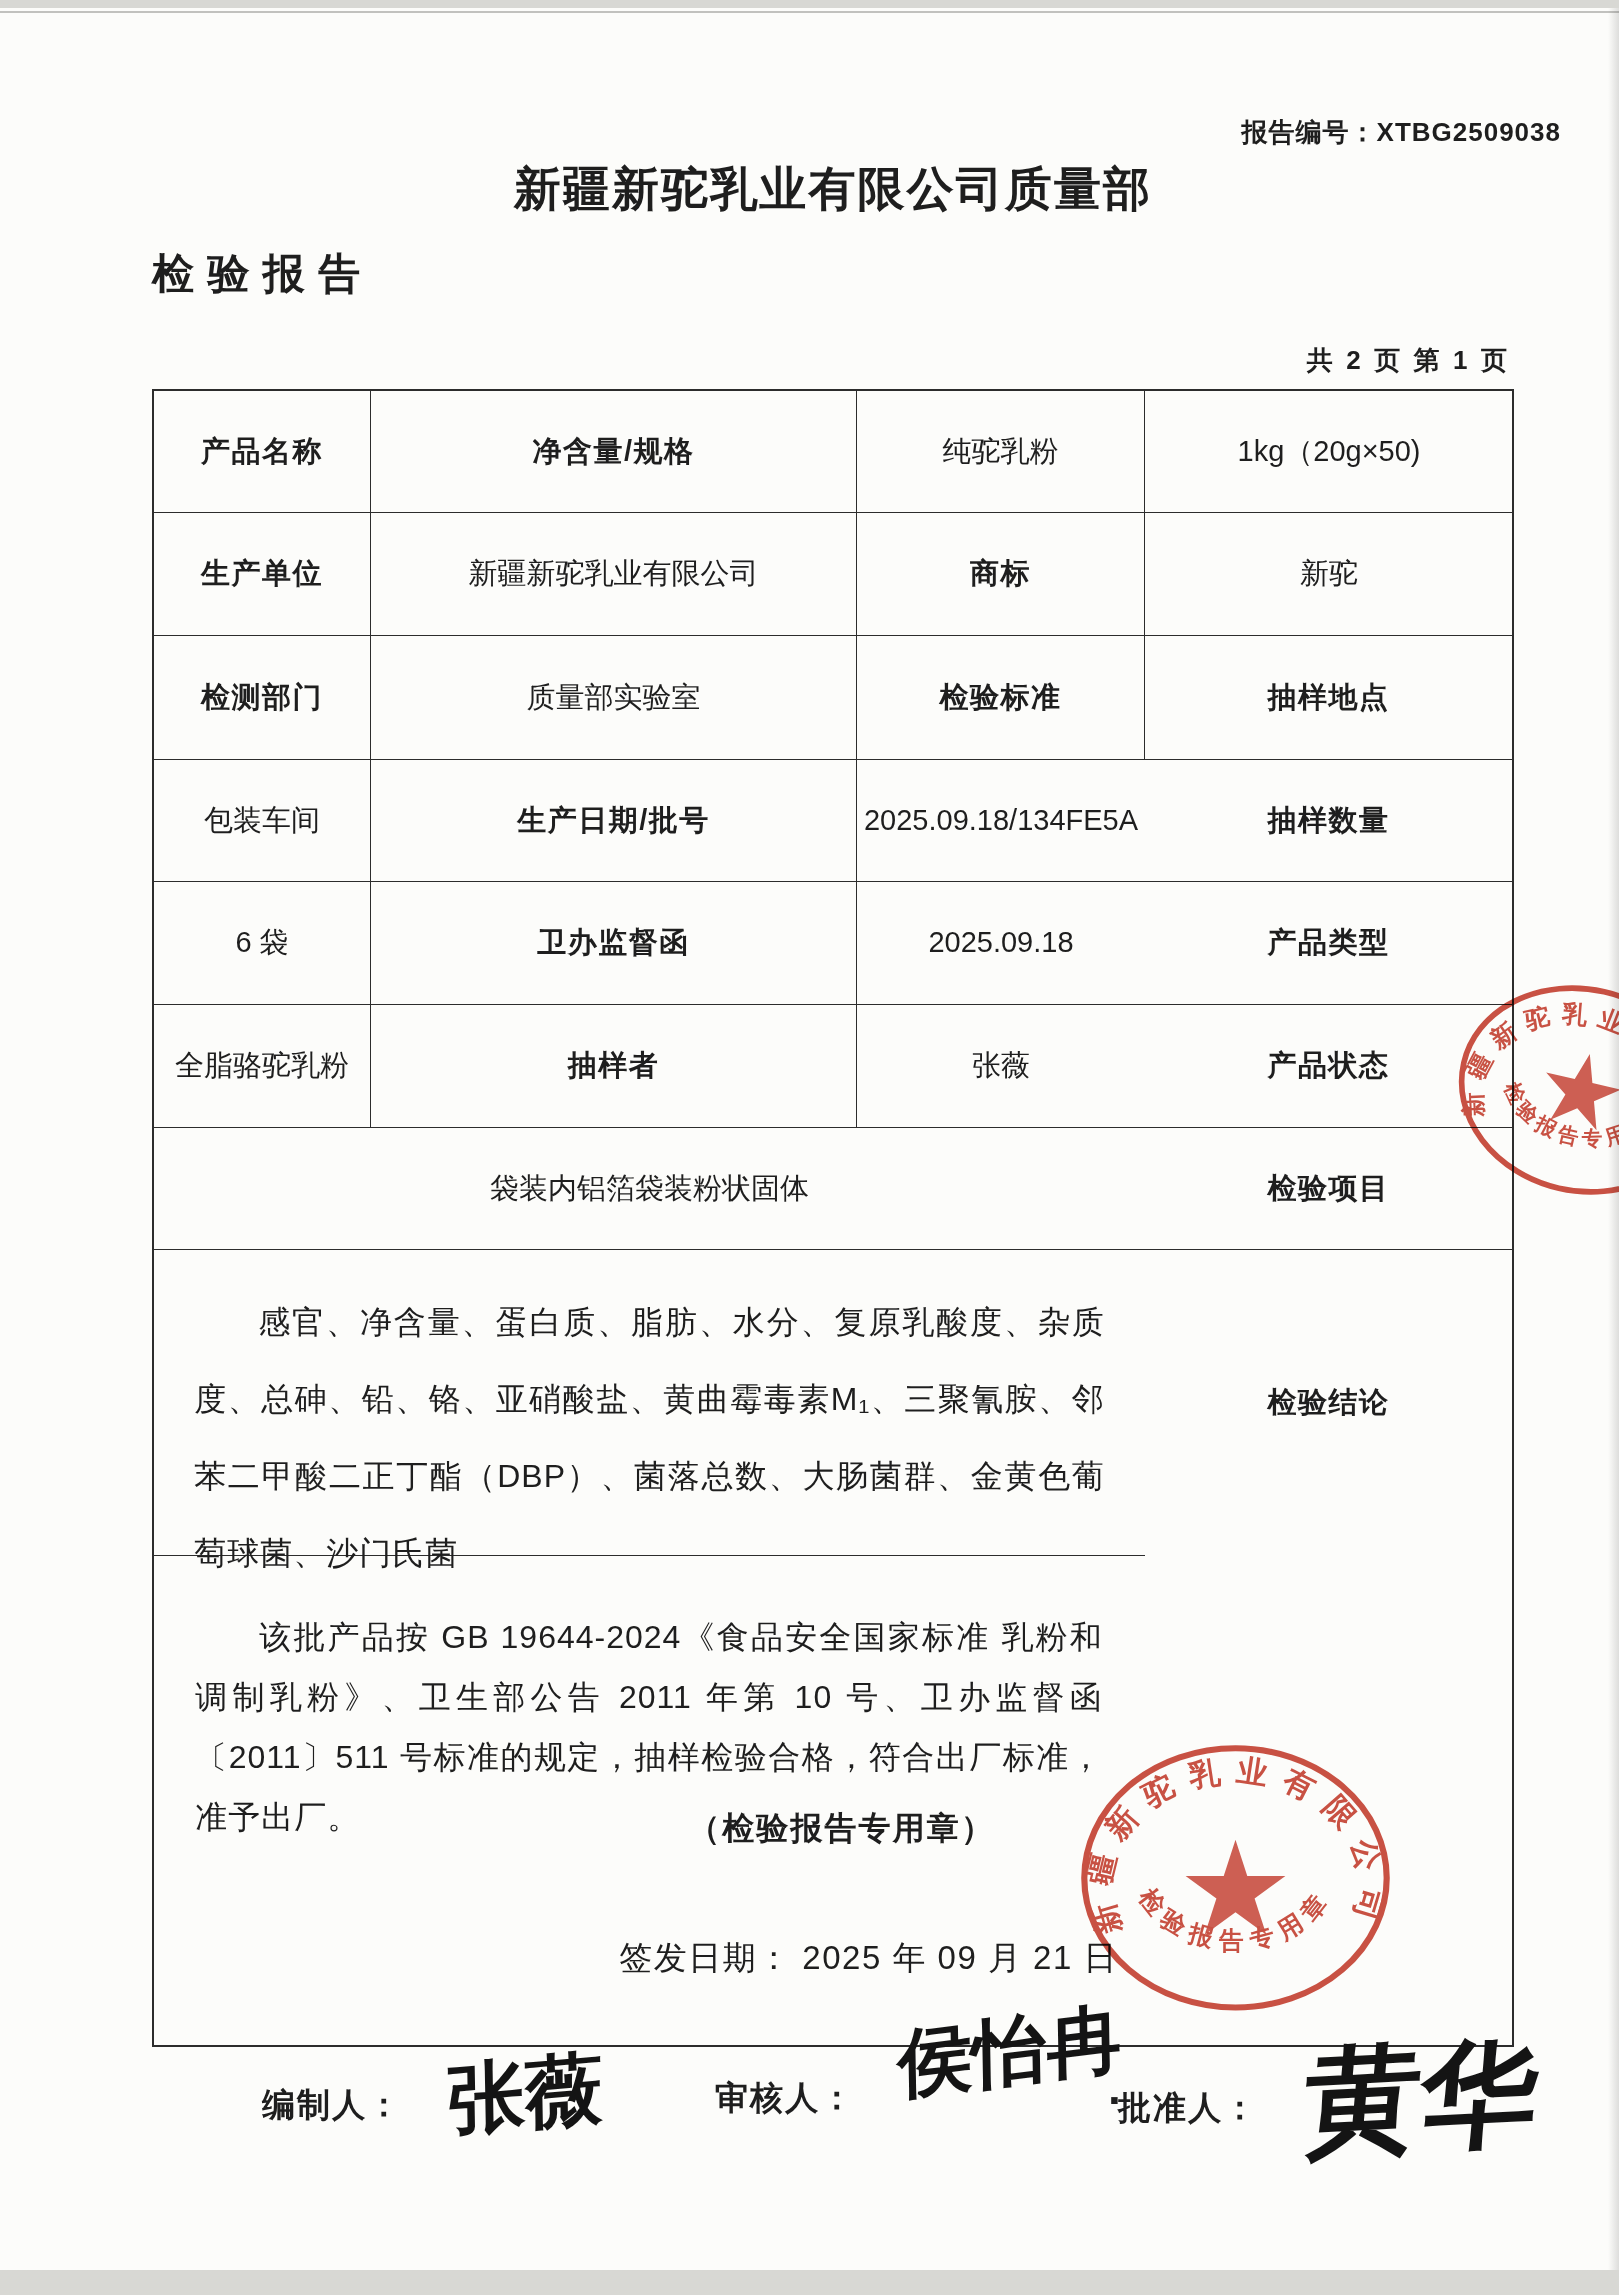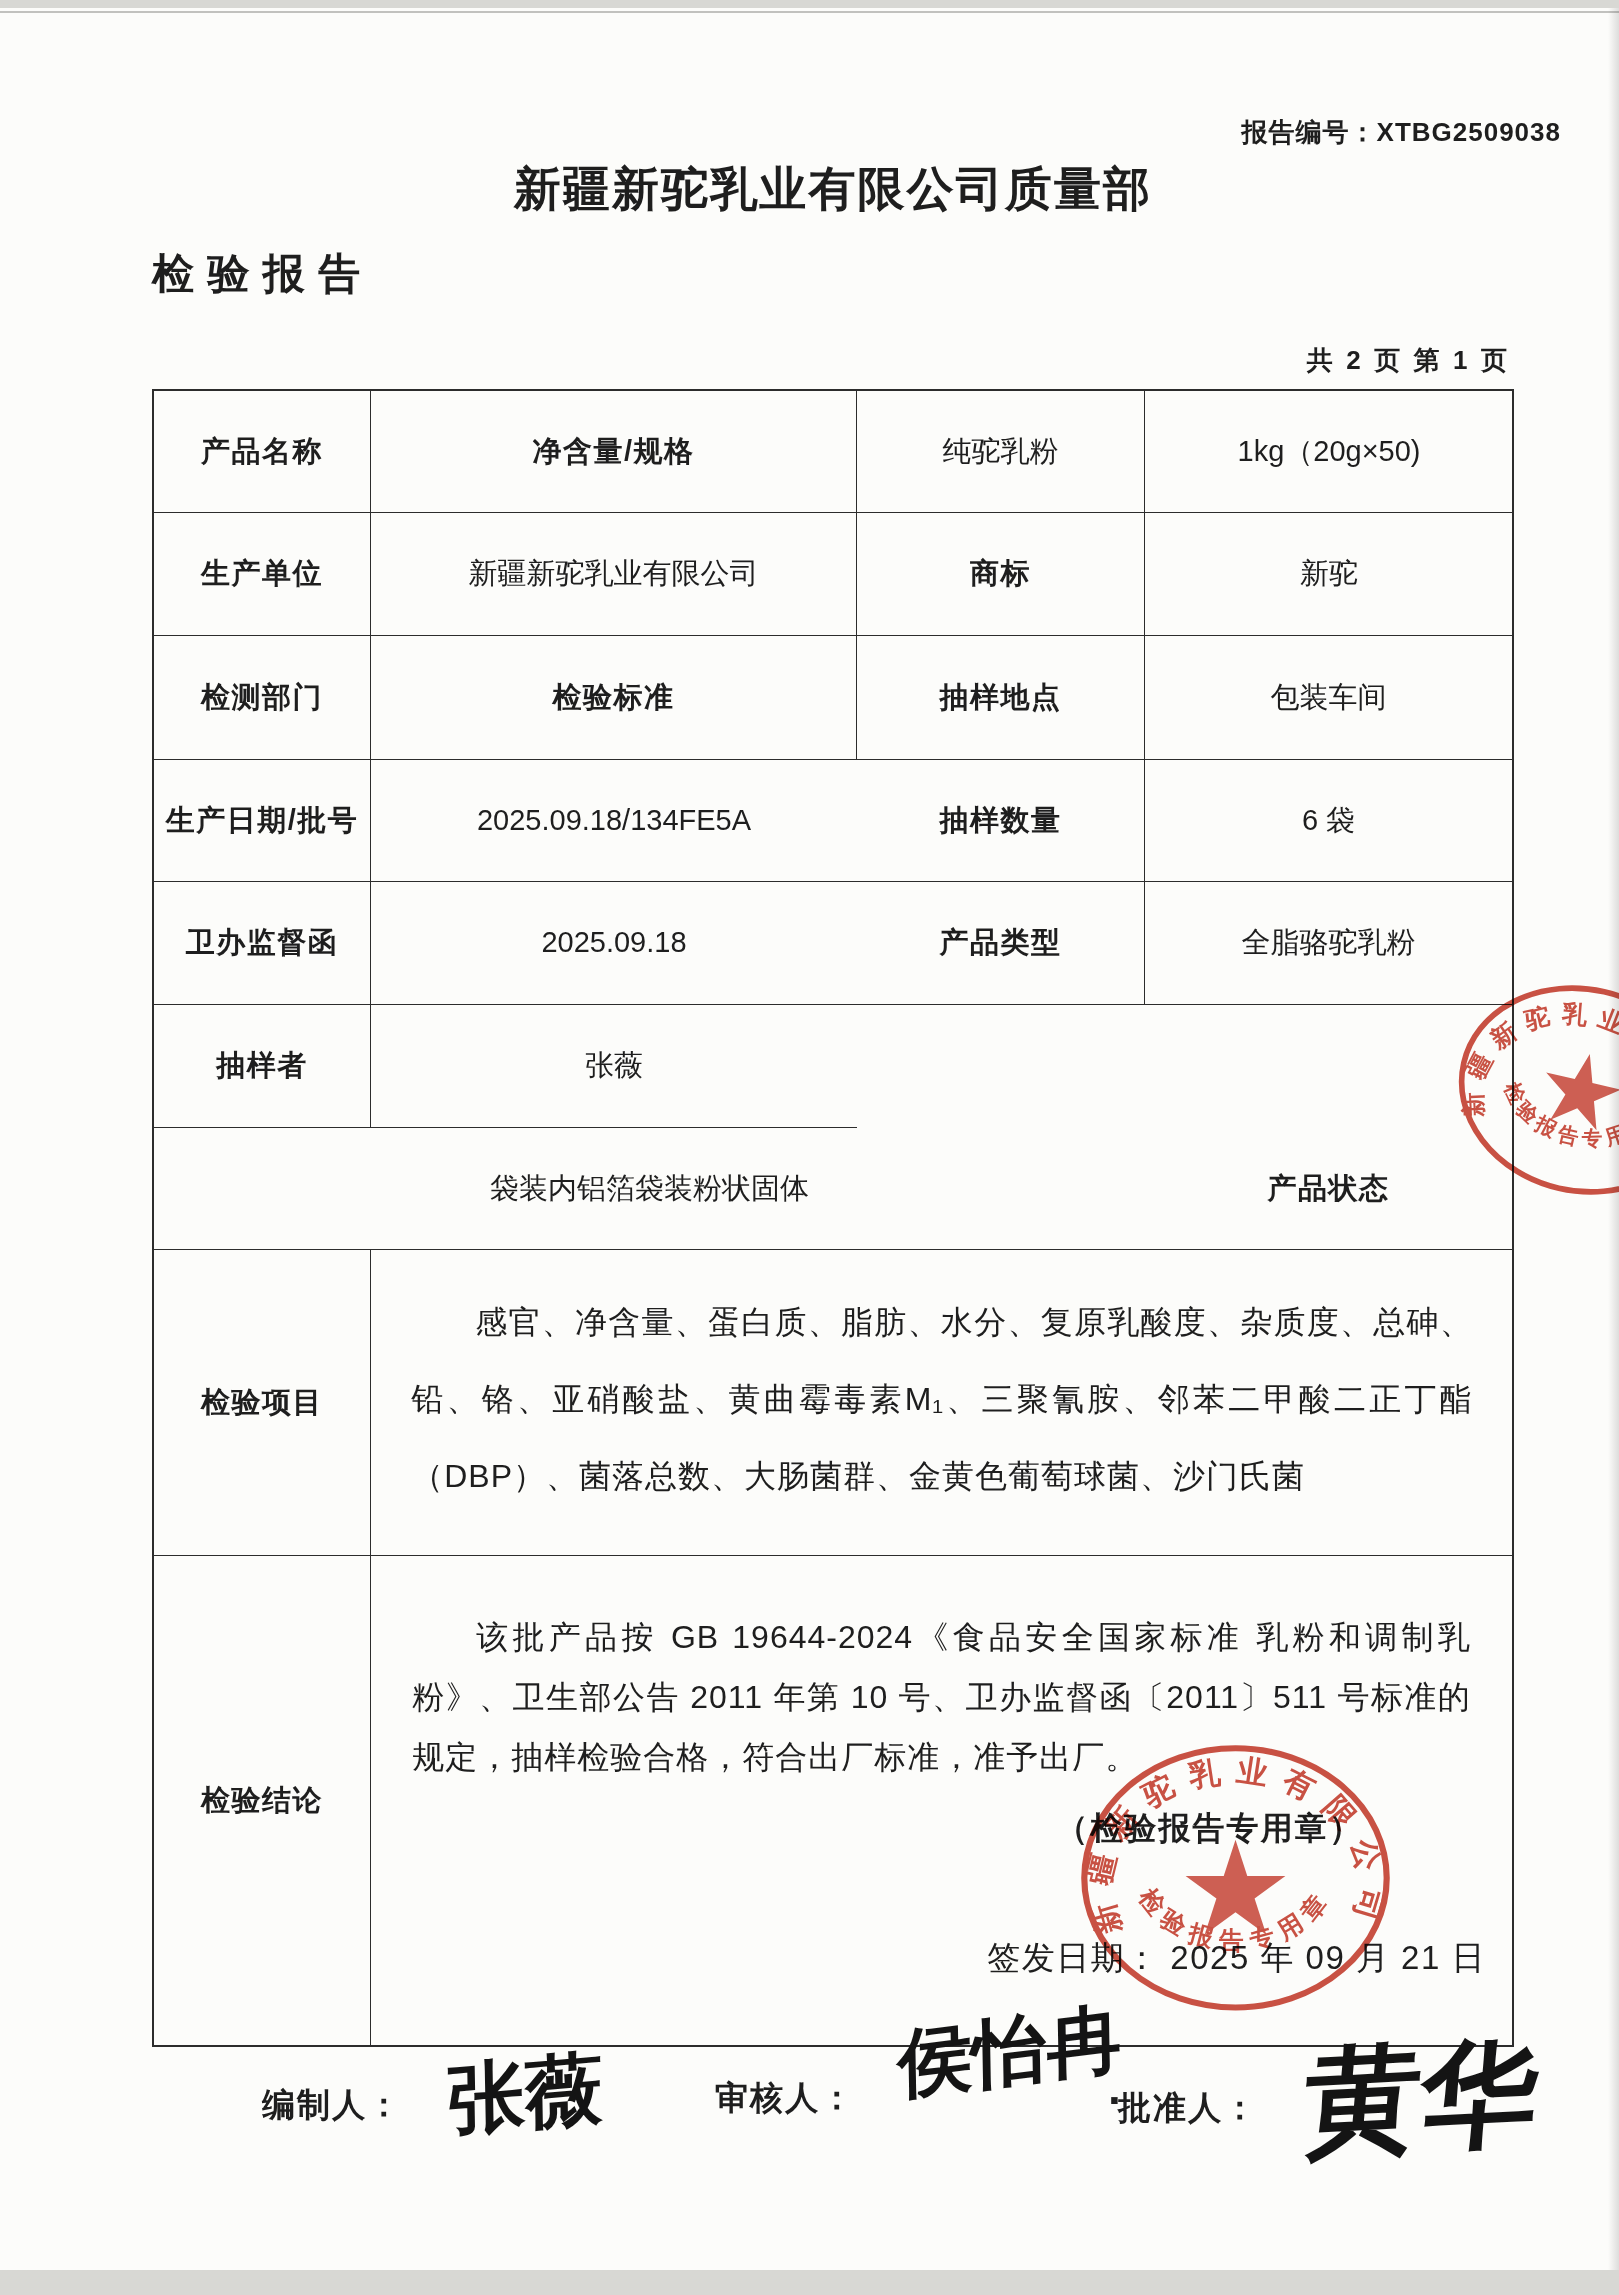--- a/index.html
+++ b/index.html
@@ -78,39 +78,40 @@
     <div class="cell lbl">净含量/规格</div>
     <div class="cell">纯驼乳粉</div>
     <div class="cell last-col">1kg（20g×50)</div>
 
     <div class="cell lbl">生产单位</div>
     <div class="cell">新疆新驼乳业有限公司</div>
     <div class="cell lbl">商标</div>
     <div class="cell last-col">新驼</div>
 
     <div class="cell lbl">检测部门</div>
+    <div class="cell">质量部实验室</div>
     <div class="cell lbl">检验标准</div>
 
     <div class="cell lbl">抽样地点</div>
     <div class="cell">包装车间</div>
     <div class="cell lbl">生产日期/批号</div>
     <div class="cell last-col">2025.09.18/134FE5A</div>
 
     <div class="cell lbl">抽样数量</div>
     <div class="cell">6 袋</div>
     <div class="cell lbl">卫办监督函</div>
     <div class="cell last-col">2025.09.18</div>
 
     <div class="cell lbl">产品类型</div>
     <div class="cell">全脂骆驼乳粉</div>
     <div class="cell lbl">抽样者</div>
     <div class="cell last-col">张薇</div>
 
+    <div class="cell lbl">产品状态</div>
     <div class="cell span3 last-col">袋装内铝箔袋装粉状固体</div>
-    <div class="cell lbl">产品状态</div>
 
     <div class="cell lbl">检验项目</div>
     <div class="cell span3 last-col block">
       <div class="items-text">感官、净含量、蛋白质、脂肪、水分、复原乳酸度、杂质度、总砷、铅、铬、亚硝酸盐、黄曲霉毒素M₁、三聚氰胺、邻苯二甲酸二正丁酯（DBP）、菌落总数、大肠菌群、金黄色葡萄球菌、沙门氏菌</div>
     </div>
 
     <div class="cell lbl last-row">检验结论</div>
     <div class="cell span3 last-col last-row block">
       <div class="conclusion-text">该批产品按 GB 19644-2024《食品安全国家标准 乳粉和调制乳粉》、卫生部公告 2011 年第 10 号、卫办监督函〔2011〕511 号标准的规定，抽样检验合格，符合出厂标准，准予出厂。</div>
       <div class="seal-note">（检验报告专用章）</div>

